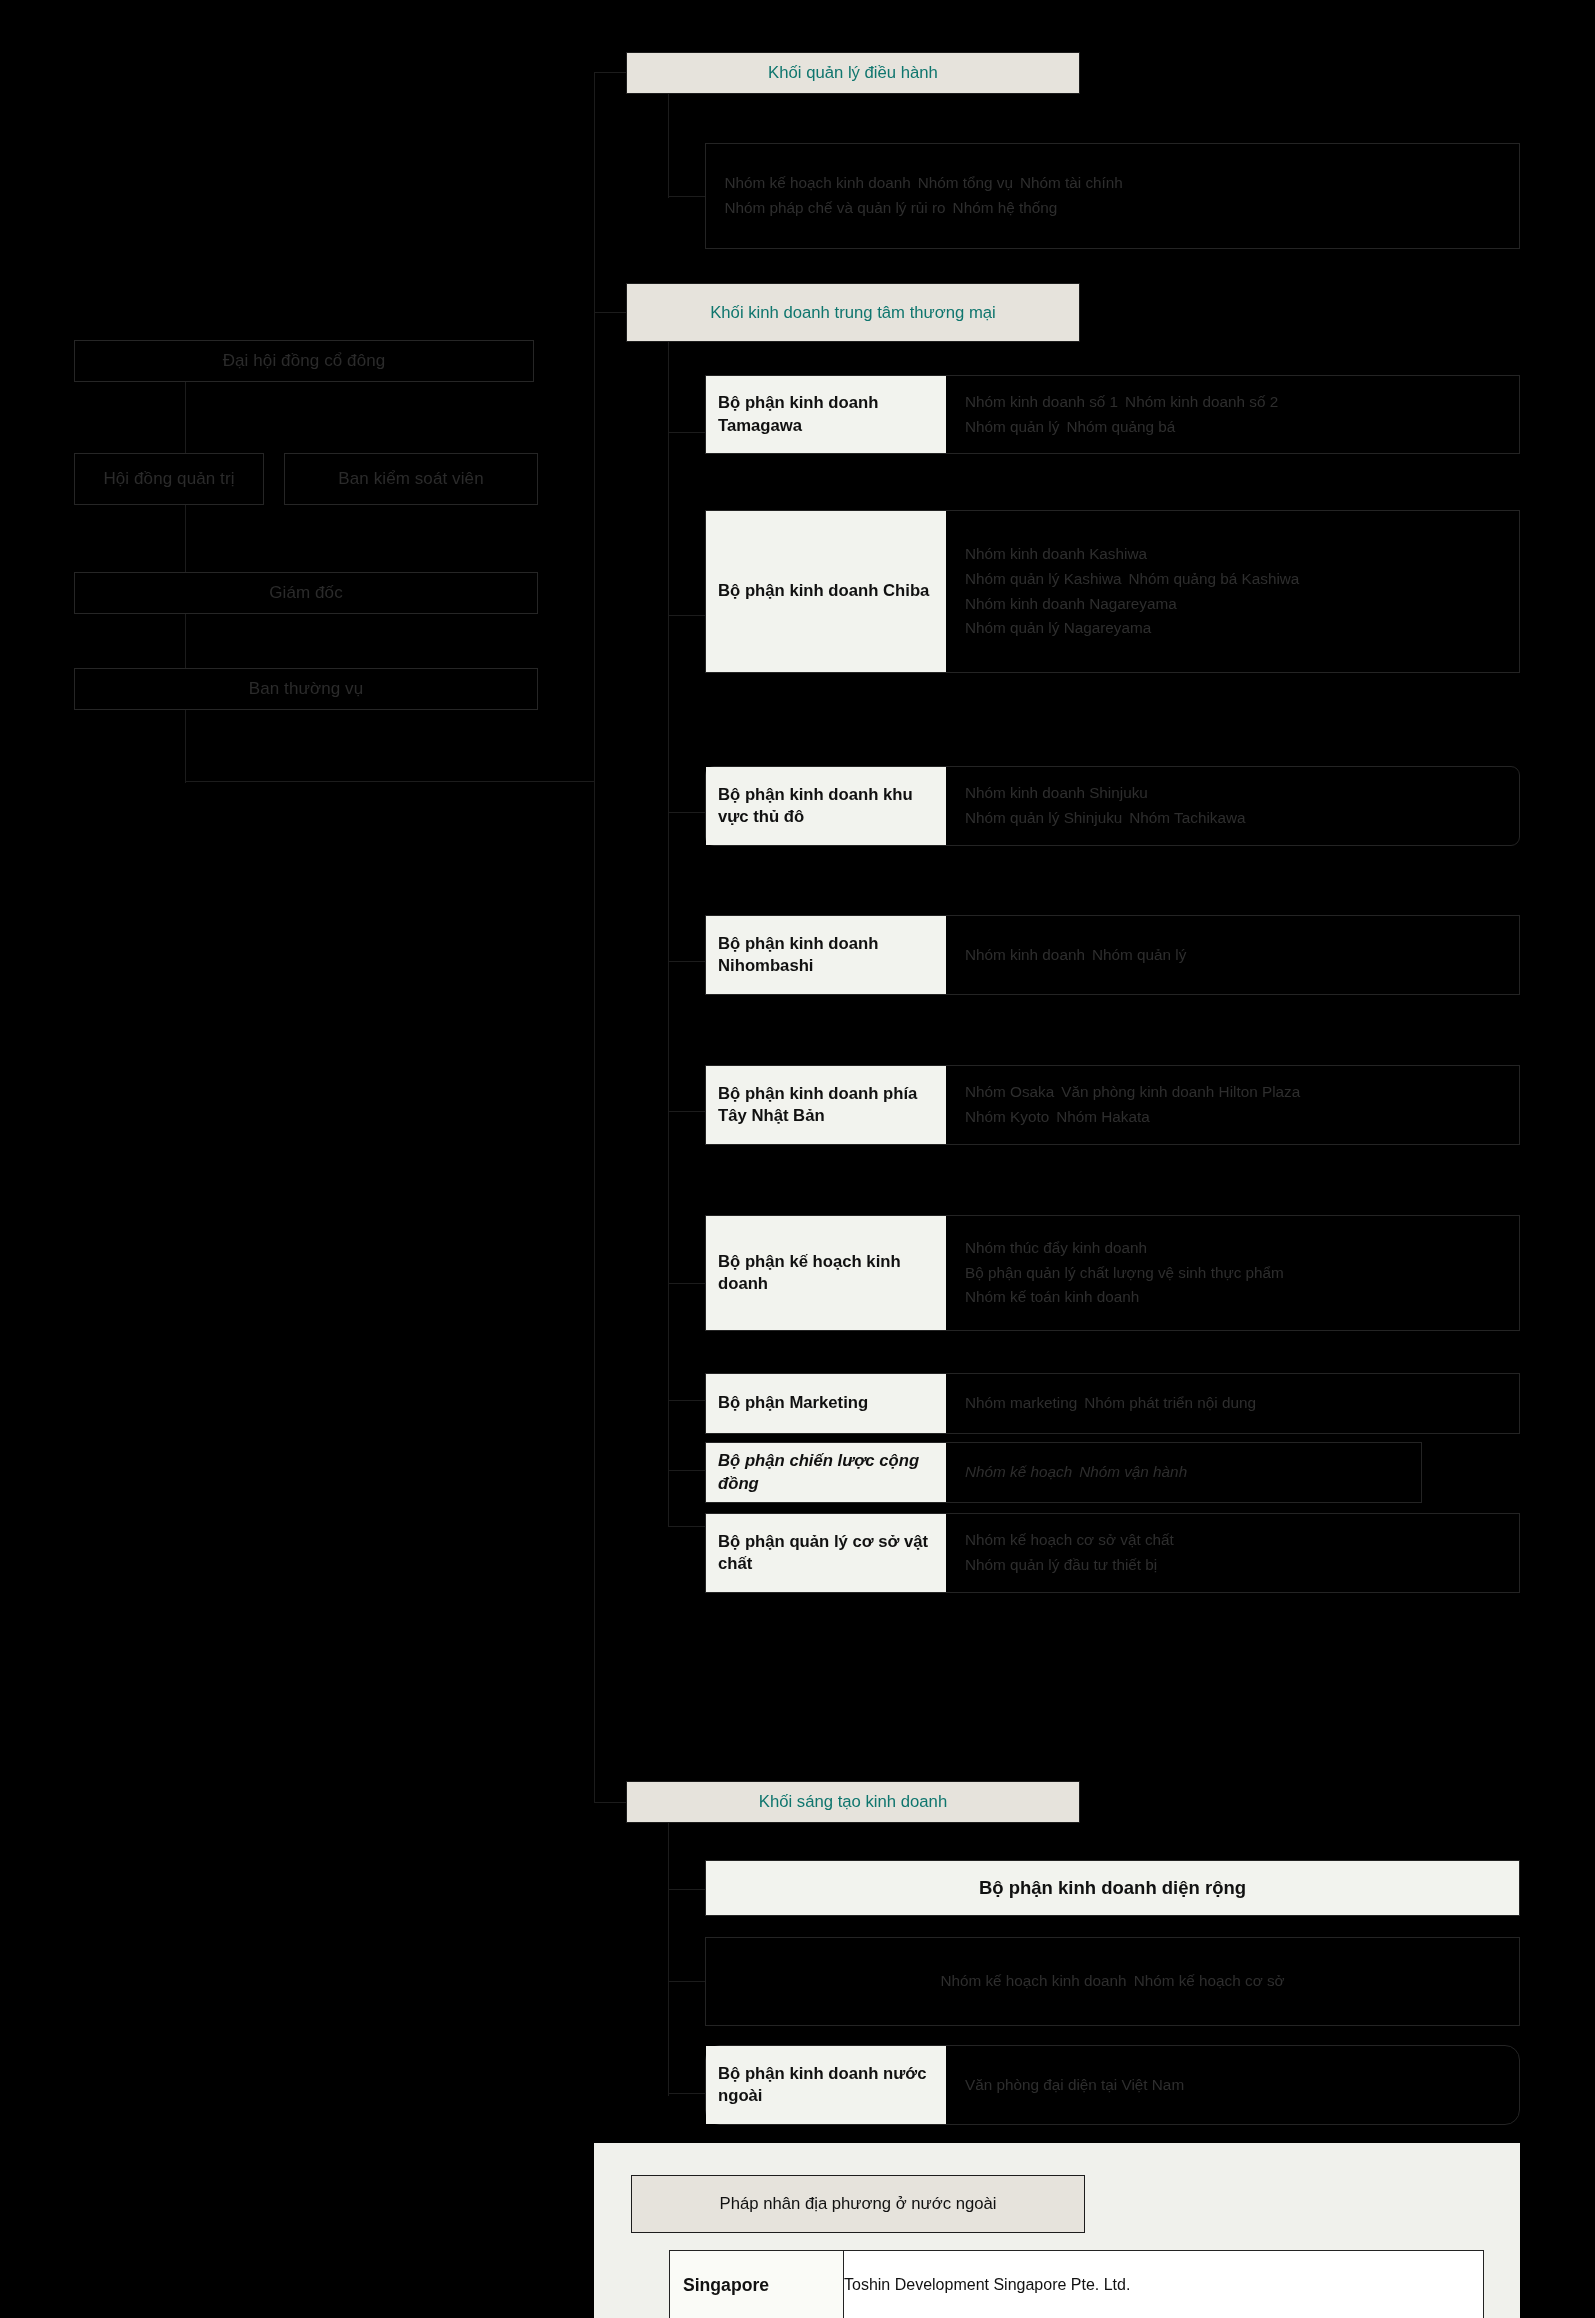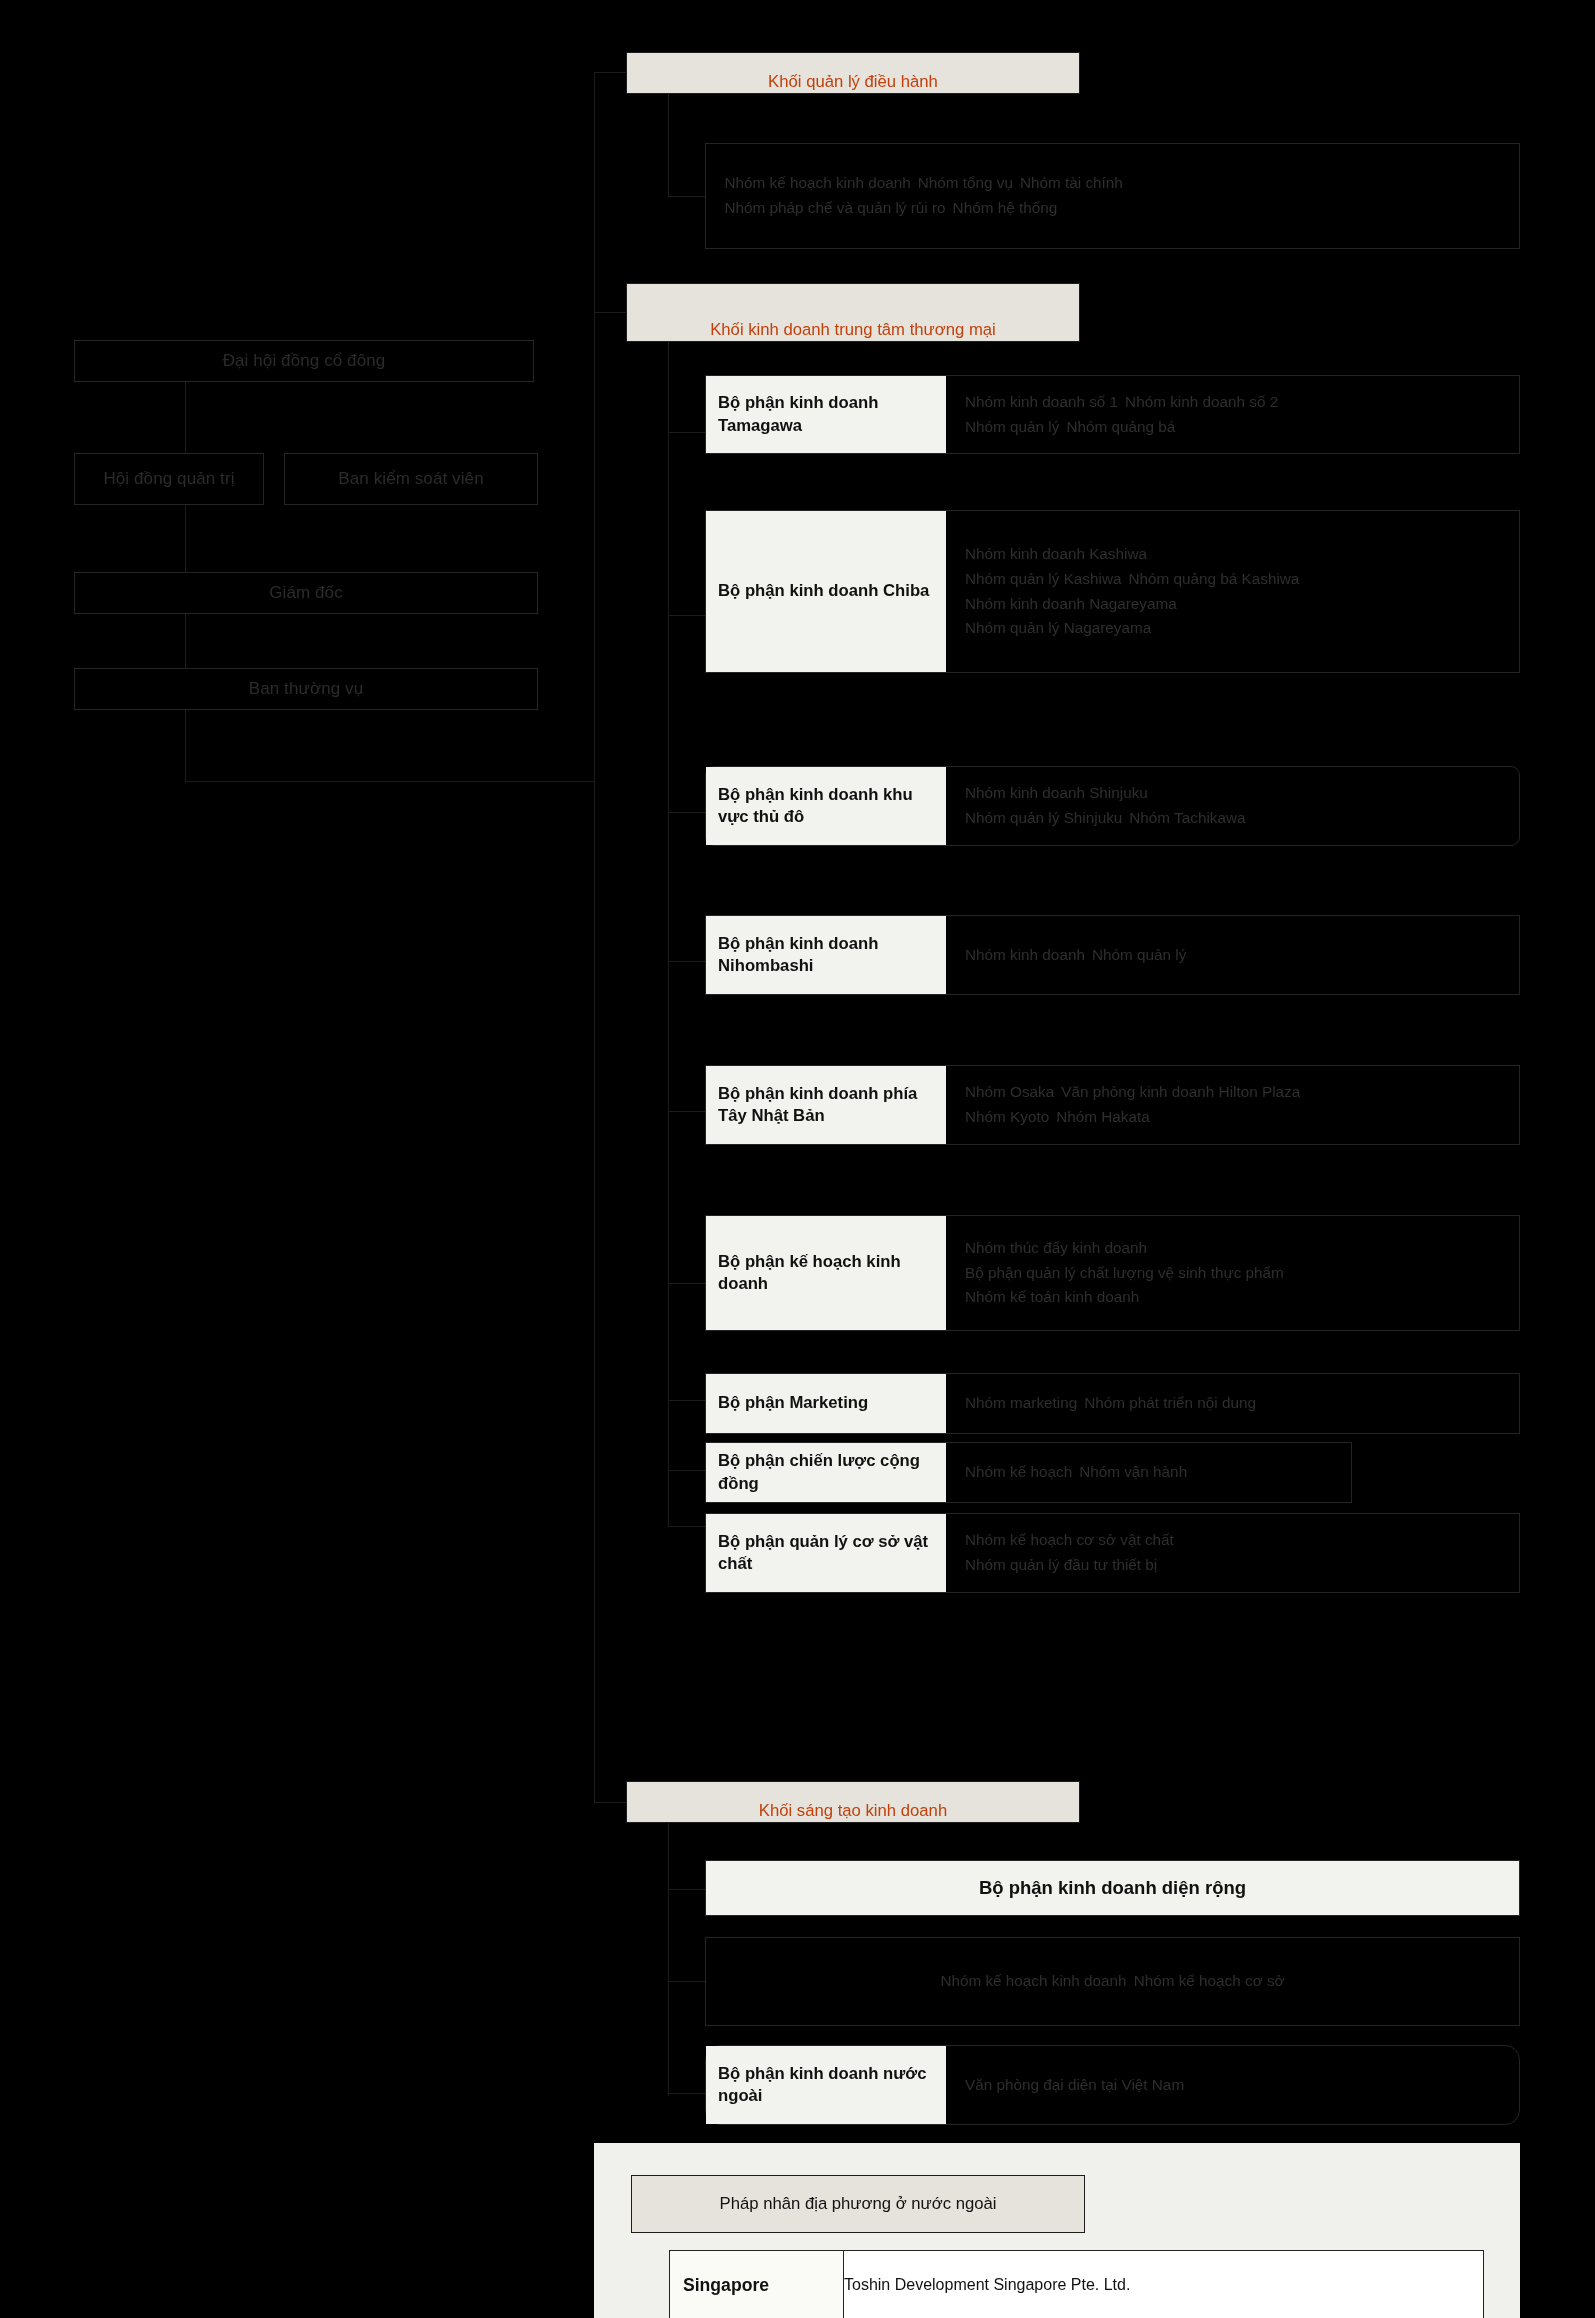--- a/index.html
+++ b/index.html
@@ -21,22 +21,22 @@
     border:1.4px solid #262626;background:#000;
     display:flex;align-items:center;justify-content:center;
     text-align:center;color:#2b2b2b;
     font-size:17px;line-height:1.28;letter-spacing:0.1px;
   }
 
   
   .sec-head{
     position:absolute;box-sizing:border-box;
     background:#e6e3dc;border:1.4px solid #1d1d1d;
-    display:flex;align-items:flex-end;justify-content:center;
-    text-align:center;color:#c2410c;
+    display:flex;align-items:center;justify-content:center;
+    text-align:center;color:#0f766e;
     font-size:16.7px;line-height:1.3;font-weight:400;
   }
 
   
   .grp{
     position:absolute;box-sizing:border-box;
     border:1.4px solid #242424;background:#000;
     display:flex;flex-direction:column;justify-content:center;
     padding:0 18.5px;
   }
@@ -261,21 +261,21 @@
     <div class="dept-label" style="width:240px;">Bộ phận Marketing</div>
     <div class="dept-body">
       <div class="grp-row">
         <span>Nhóm marketing</span>
         <span>Nhóm phát triển nội dung</span>
       </div>
     </div>
   </div>
 
   <div class="ln ln-h" style="left:668px;top:1470px;width:38px;"></div>
-  <div class="dept" style="left:705px;top:1442px;width:647px;height:61px;">
+  <div class="dept" style="left:705px;top:1442px;width:717px;height:61px;font-style:italic;">
     <div class="dept-label" style="width:240px;">Bộ phận chiến lược cộng đồng</div>
     <div class="dept-body">
       <div class="grp-row">
         <span>Nhóm kế hoạch</span>
         <span>Nhóm vận hành</span>
       </div>
     </div>
   </div>
 
   <div class="ln ln-h" style="left:668px;top:1526px;width:38px;"></div>

